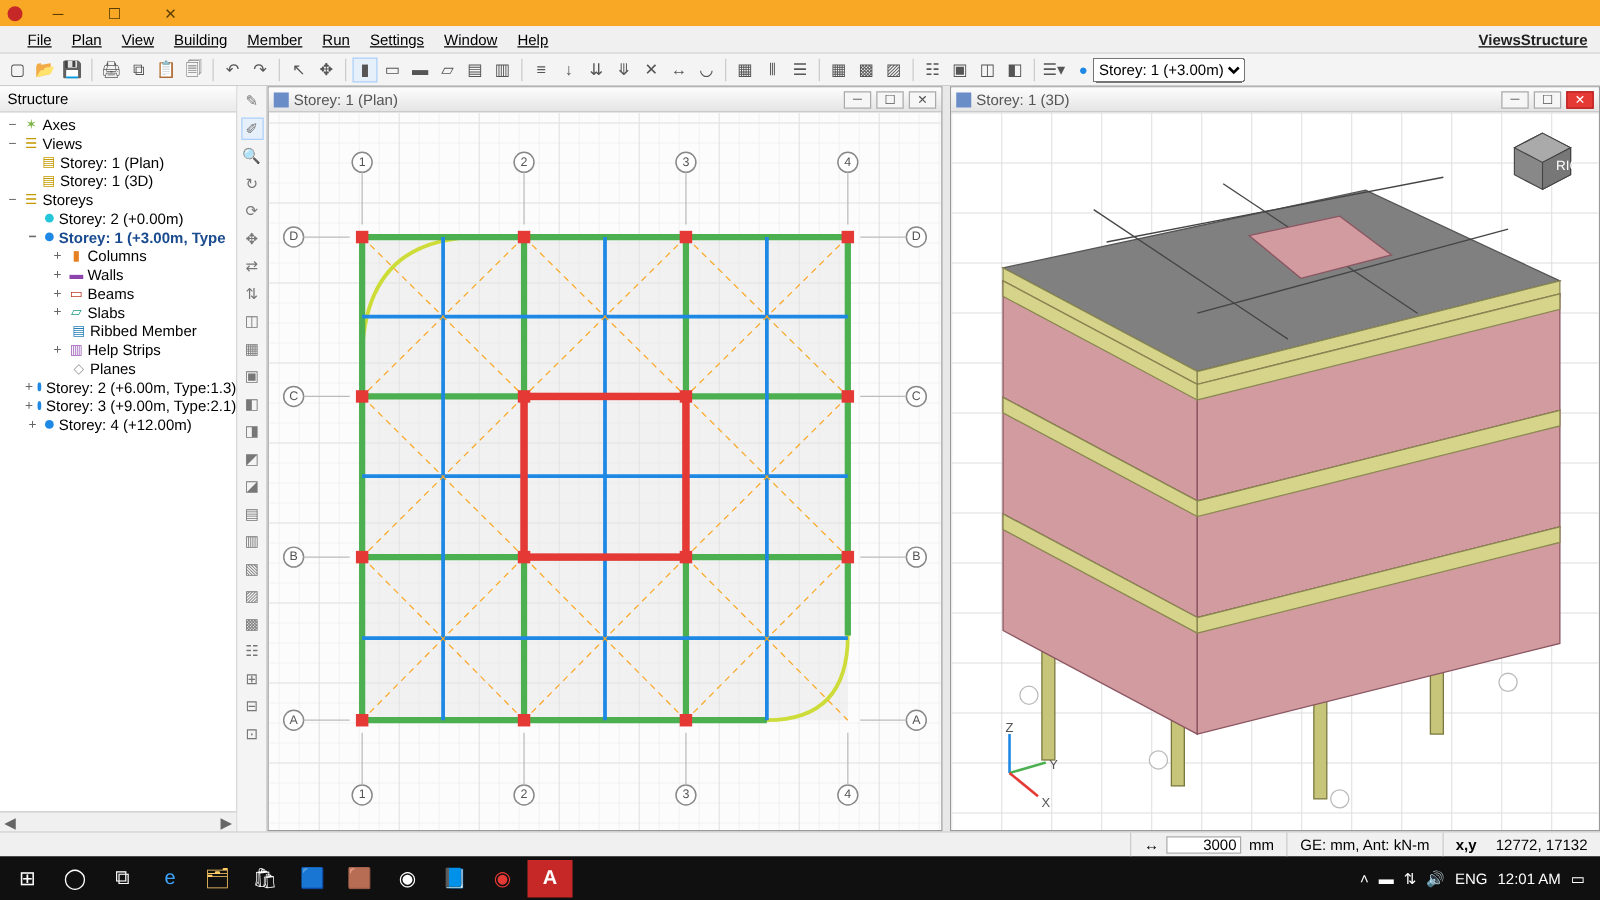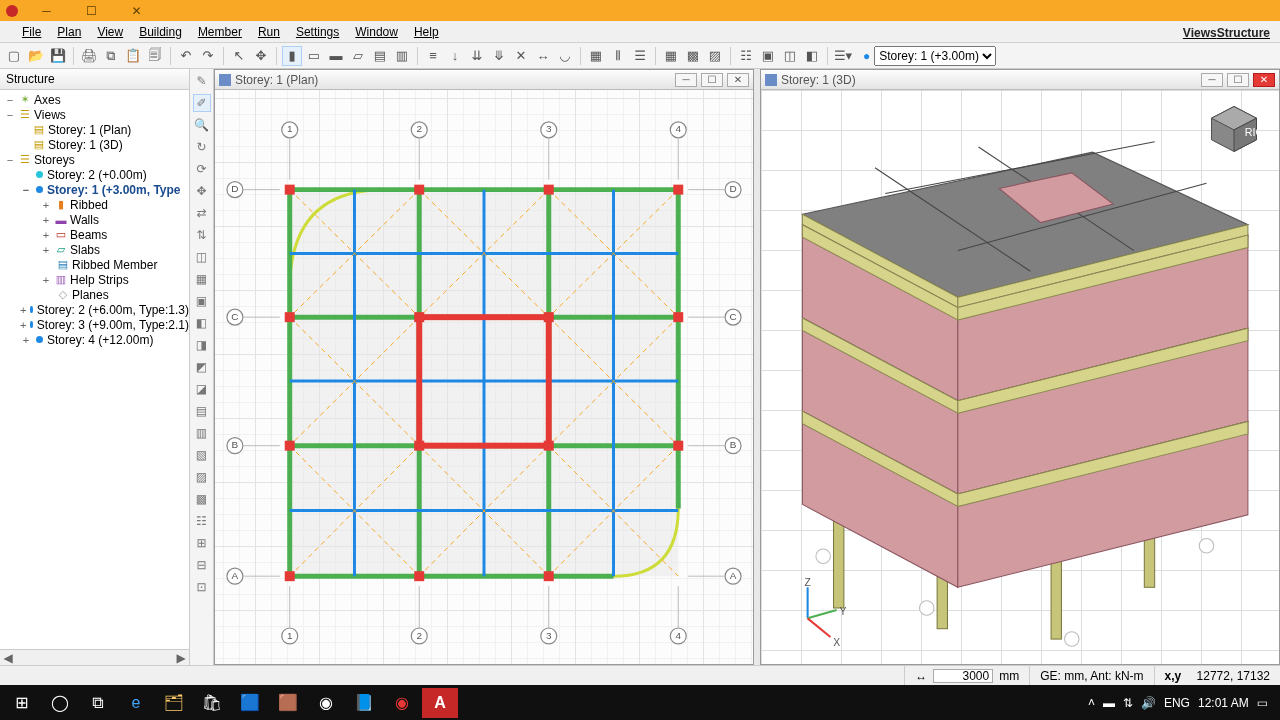--- a/index.html
+++ b/index.html
@@ -214,21 +214,21 @@
           <span>Storey: 2 (+0.00m)</span>
         </div>
       <div class="tree-row selected" style="padding-left:20px;">
           <span class="exp">−</span>
           <span class="dot-blue"></span>
           <span>Storey: 1 (+3.00m, Type</span>
         </div>
       <div class="tree-row" style="padding-left:40px;">
           <span class="exp">+</span>
           <span class="tic ic-col">▮</span>
-          <span>Ribbed</span>
+          <span>Columns</span>
         </div>
       <div class="tree-row" style="padding-left:40px;">
           <span class="exp">+</span>
           <span class="tic ic-wall">▬</span>
           <span>Walls</span>
         </div>
       <div class="tree-row" style="padding-left:40px;">
           <span class="exp">+</span>
           <span class="tic ic-beam">▭</span>
           <span>Beams</span>

